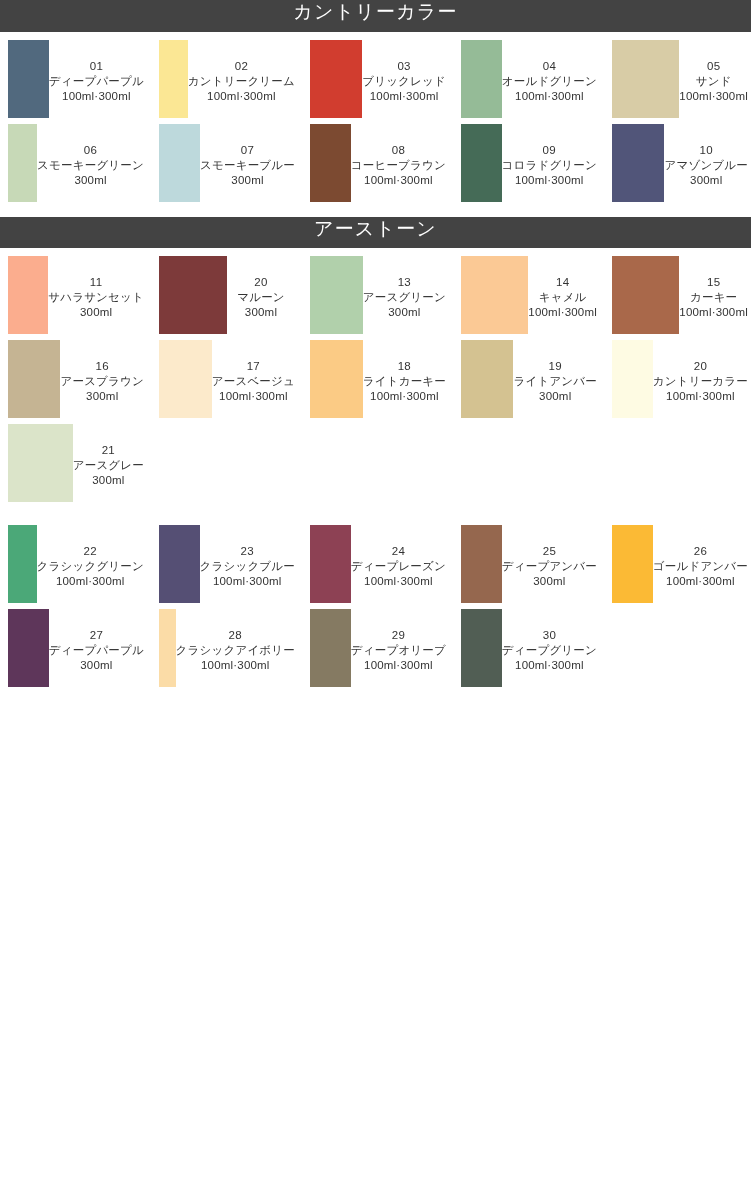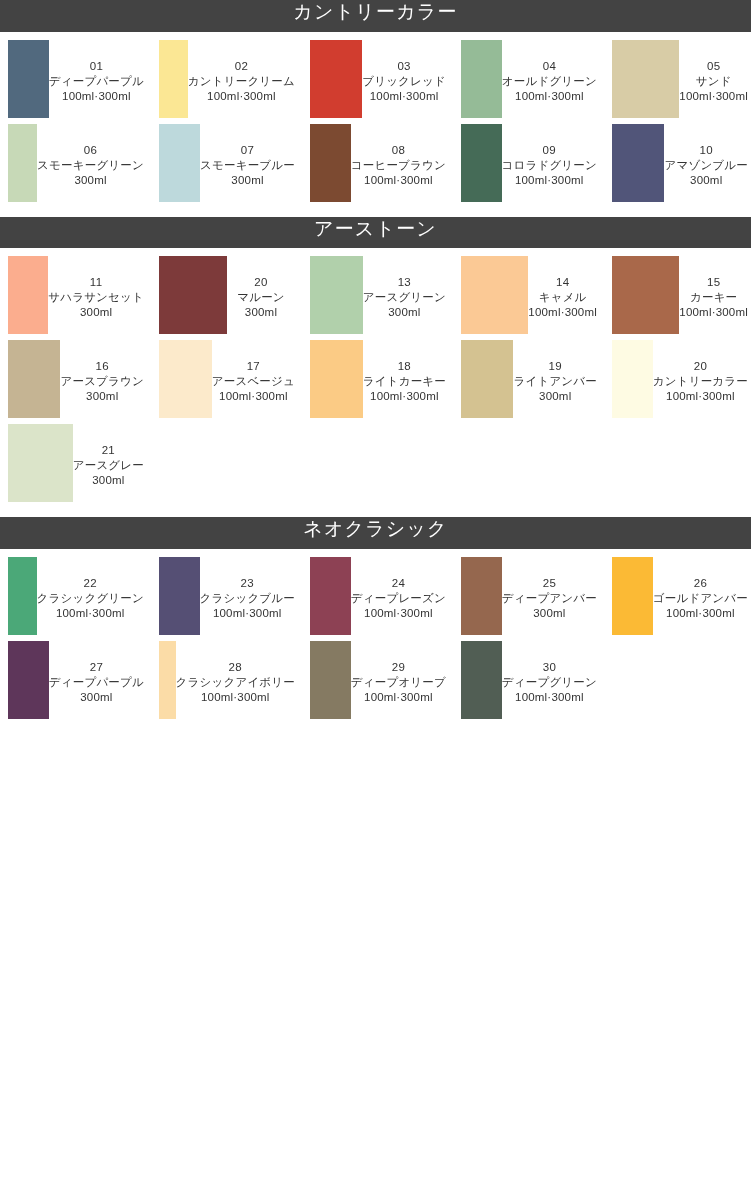--- a/index.html
+++ b/index.html
@@ -276,21 +276,20 @@
             <div class="meta">
               <div class="code">21</div>
               <div class="name">アースグレー</div>
               <div class="size">300ml</div>
             </div>
           </div>
         </div>
         <div class="band-spacer"></div>
       </div>
       <div class="section">
-        <div class="section-band" style="background: rgb(67, 67, 67);">ネオクラシック</div>
         <div class="grid">
           <div class="cell">
             <div class="chip" style="background: rgb(75, 168, 120);"></div>
             <div class="meta">
               <div class="code">22</div>
               <div class="name">クラシックグリーン</div>
               <div class="size">100ml·300ml</div>
             </div>
           </div>
           <div class="cell">

